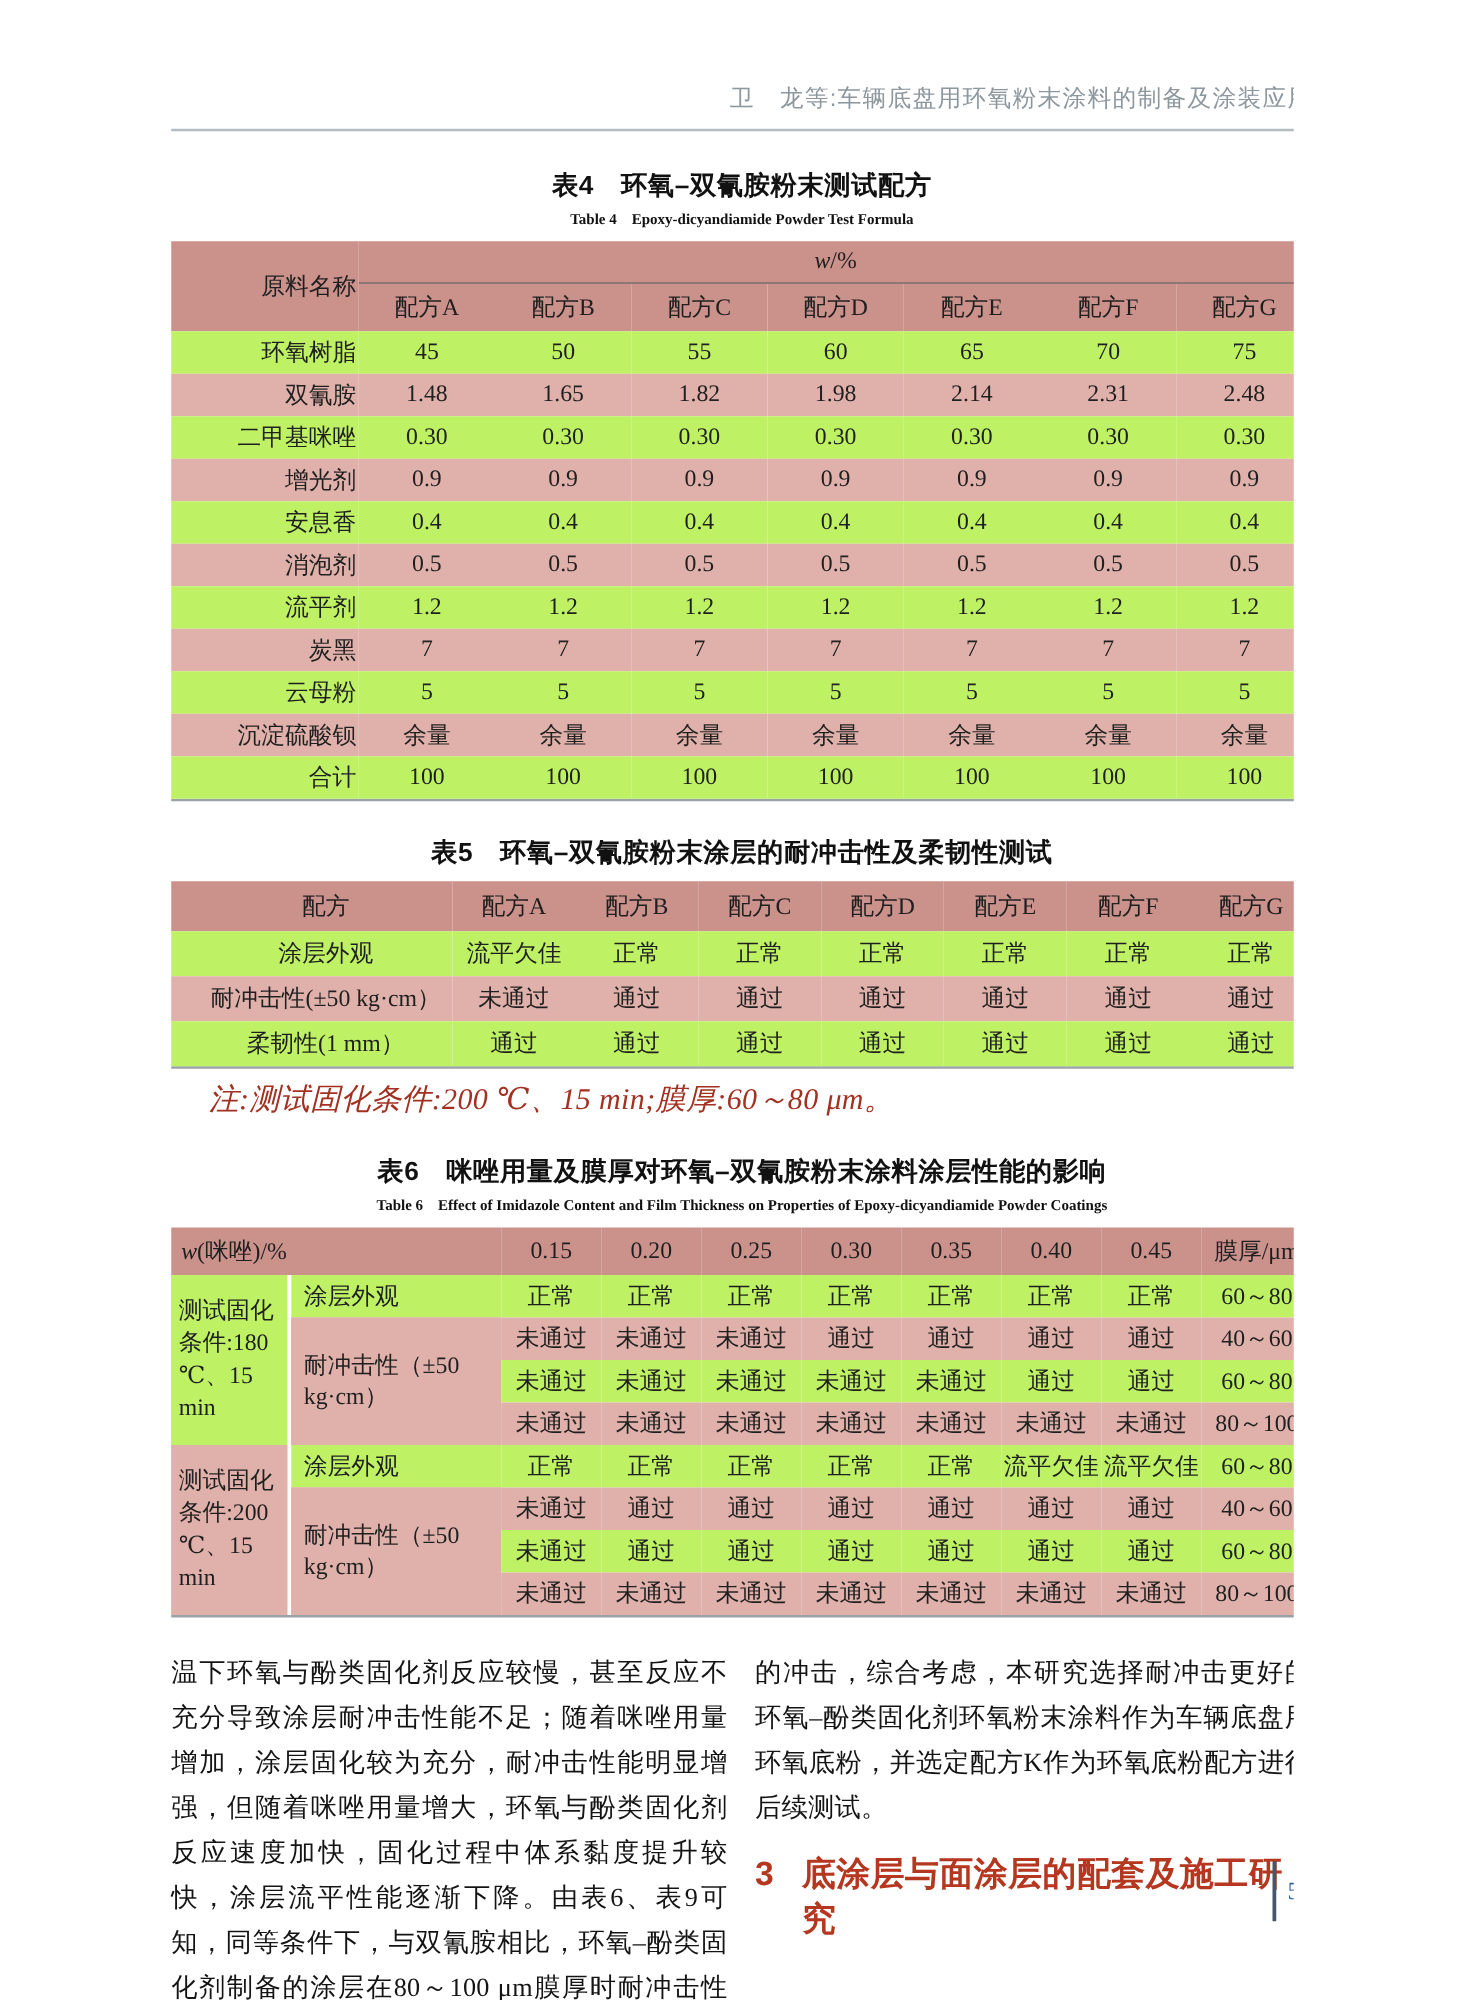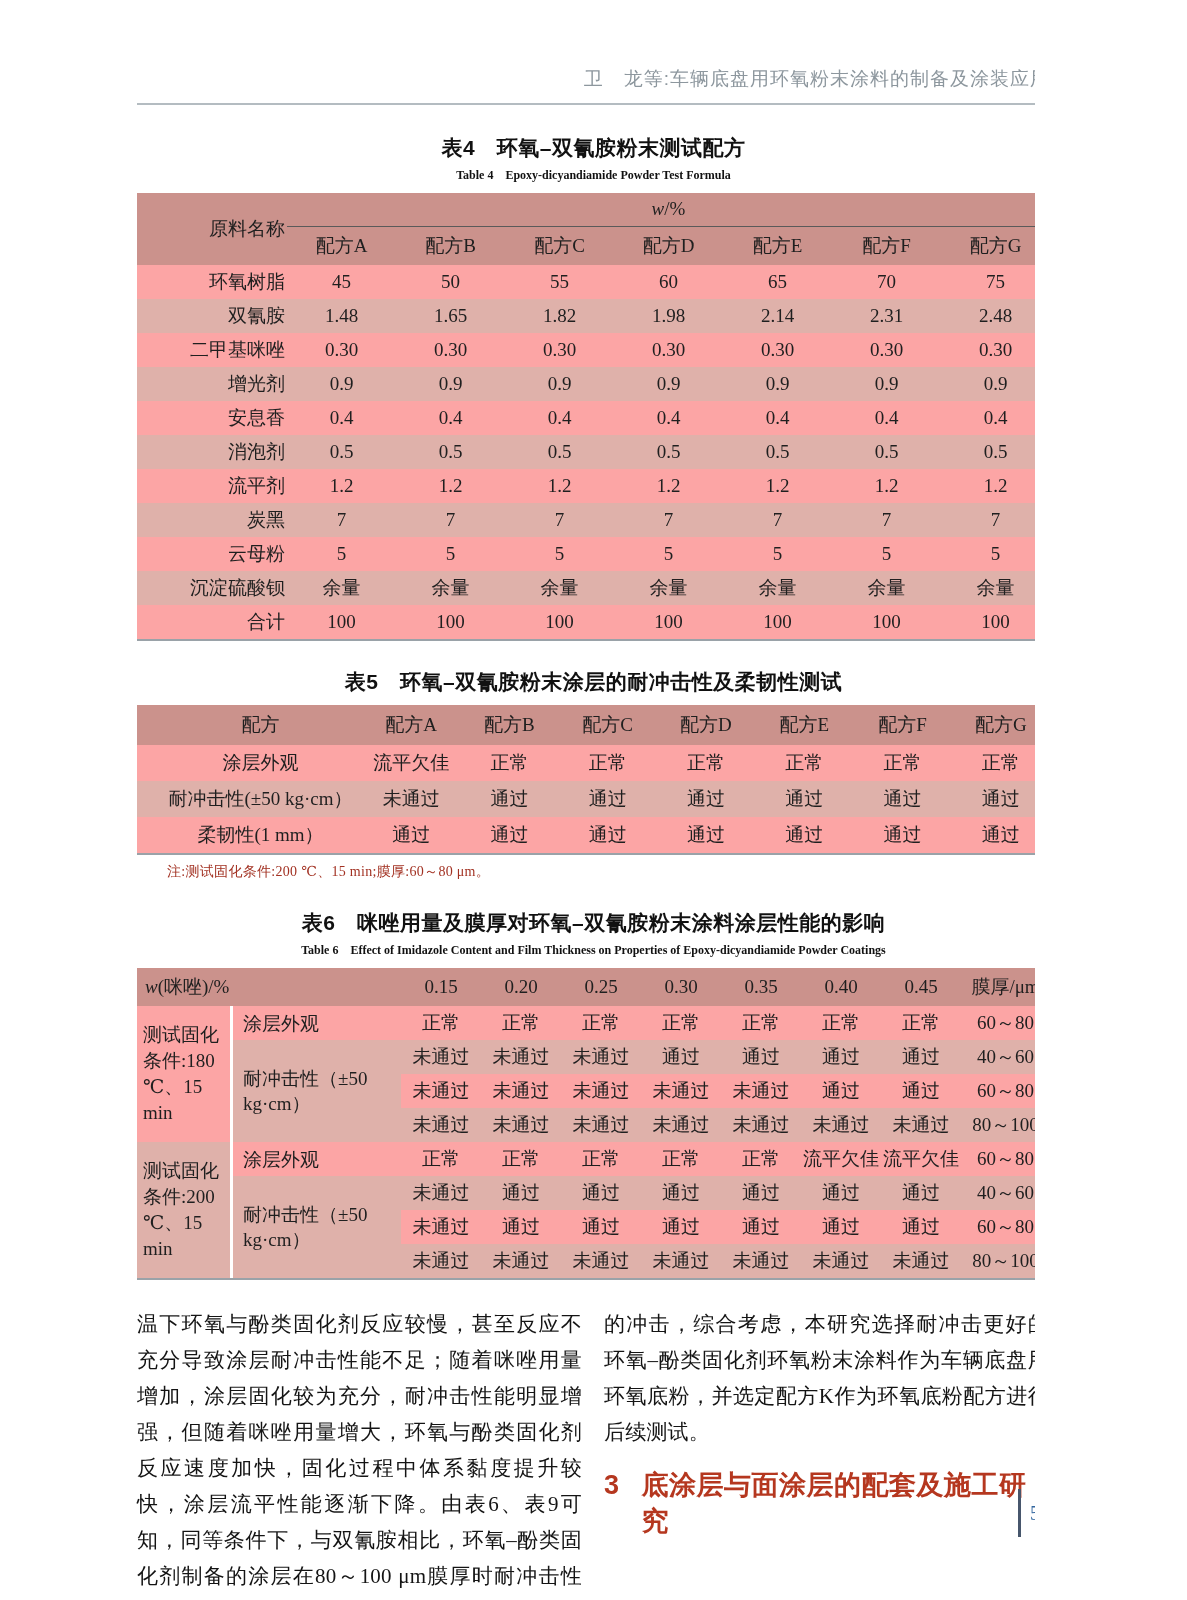--- a/index.html
+++ b/index.html
@@ -34,35 +34,35 @@
   
   table.tbl {
     border-collapse:separate; border-spacing:0; width:913px; margin-top:9px;
     table-layout:fixed; border-bottom:2px solid #9aa2a8;
     font-size:19px; color:#1f1f1f;
   }
   table.tbl th { font-weight:normal; }
   table.tbl th, table.tbl td { padding:4px 2px; text-align:center; overflow:hidden; white-space:nowrap; }
   .bg-h { background:#cb928c; }
   .bg-s { background:#dfb1aa; }
-  .bg-w { background:#fca5a5; }
+  .bg-w { background:#bef264; }
   .ital { font-style:italic; }
 
   
   #t4 .lbl { text-align:right; padding-left:38px; }
   #t4 .wcell { padding:5px 0 6px; border-bottom:1px solid #5a5a5a; }
   #t4 th { padding-top:6px; padding-bottom:6px; }
 
   
   #t5 .lbl { text-align:center; padding-left:24px; }
   #t5 th { padding-top:7px; padding-bottom:7px; }
   #t5 td { padding-top:5px; padding-bottom:5px; }
   .t5-note {
-    margin-top:8px; margin-left:30px; font-size:14px; color:#a23122;
-    letter-spacing:0.3px;
+    margin-top:8px; margin-left:30px; font-size:24px; color:#a23122;
+    font-style:italic; letter-spacing:0.3px;
   }
 
   
   #t6 .t6-wlbl { text-align:left; padding-left:8px; }
   #t6 th { padding-top:6px; padding-bottom:6px; }
   #t6 td { padding-top:4px; padding-bottom:4px; }
   #t6 .cond {
     text-align:left; padding:4px 4px 4px 6px; white-space:normal;
     line-height:26px; border-right:3px solid #ffffff;
   }

